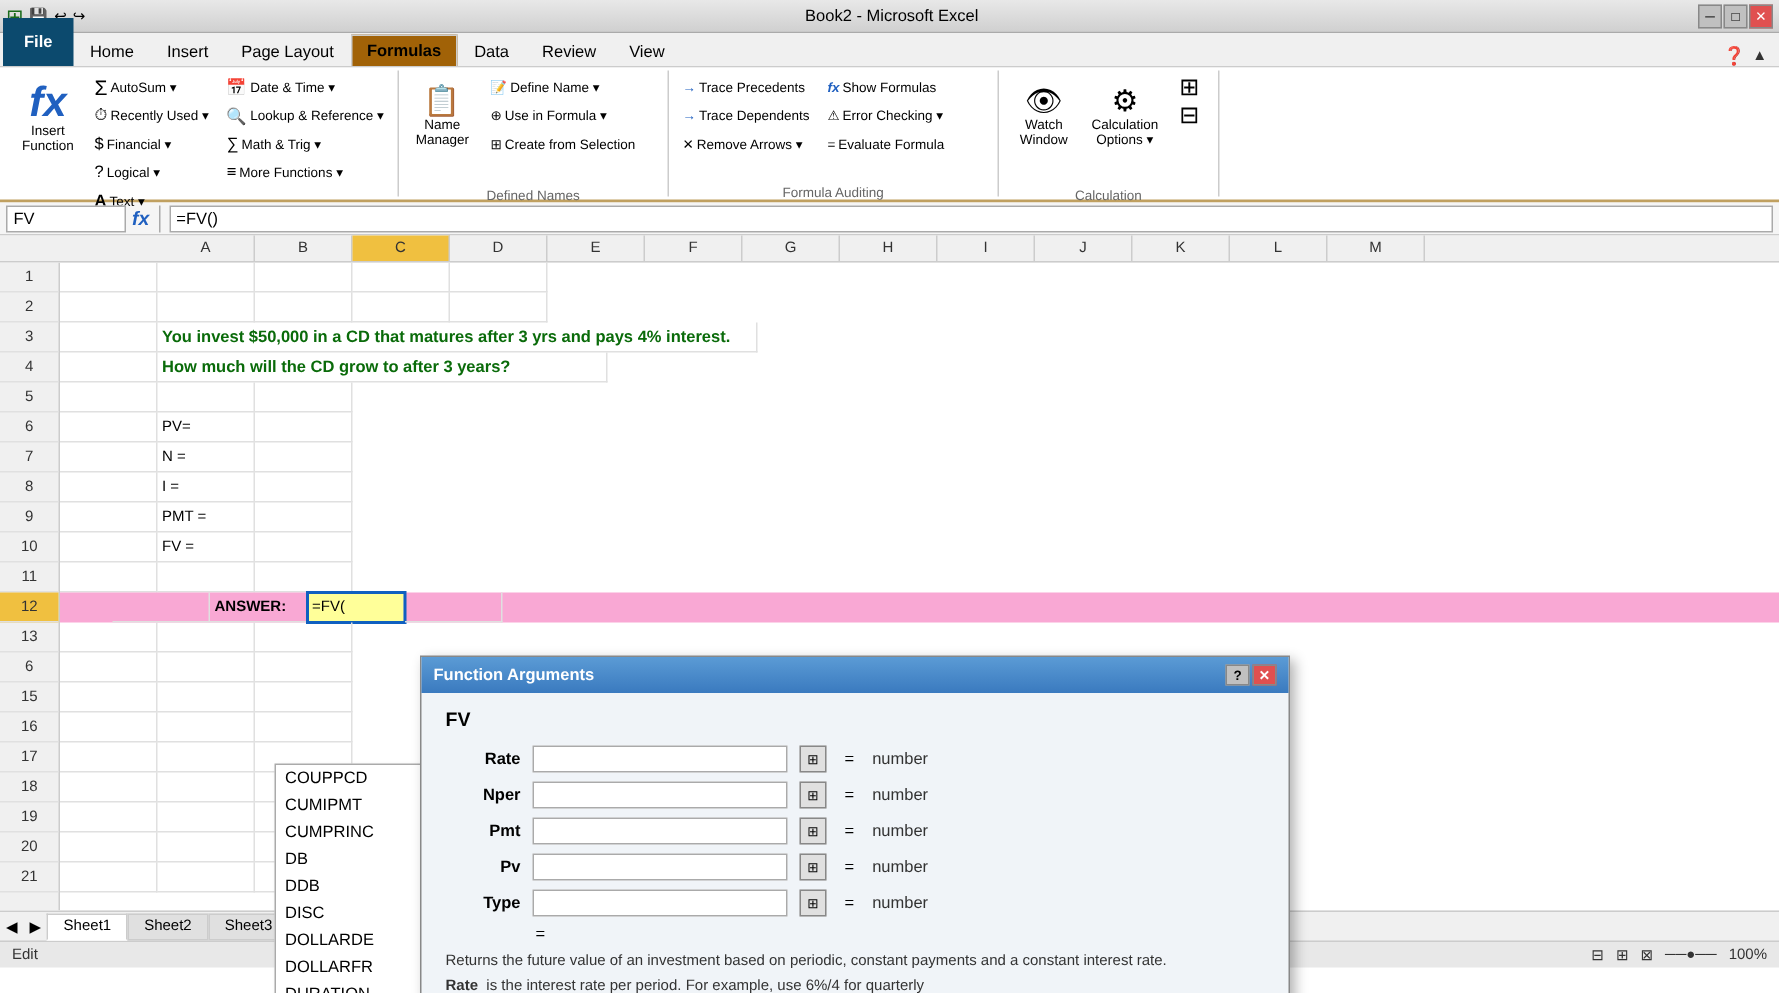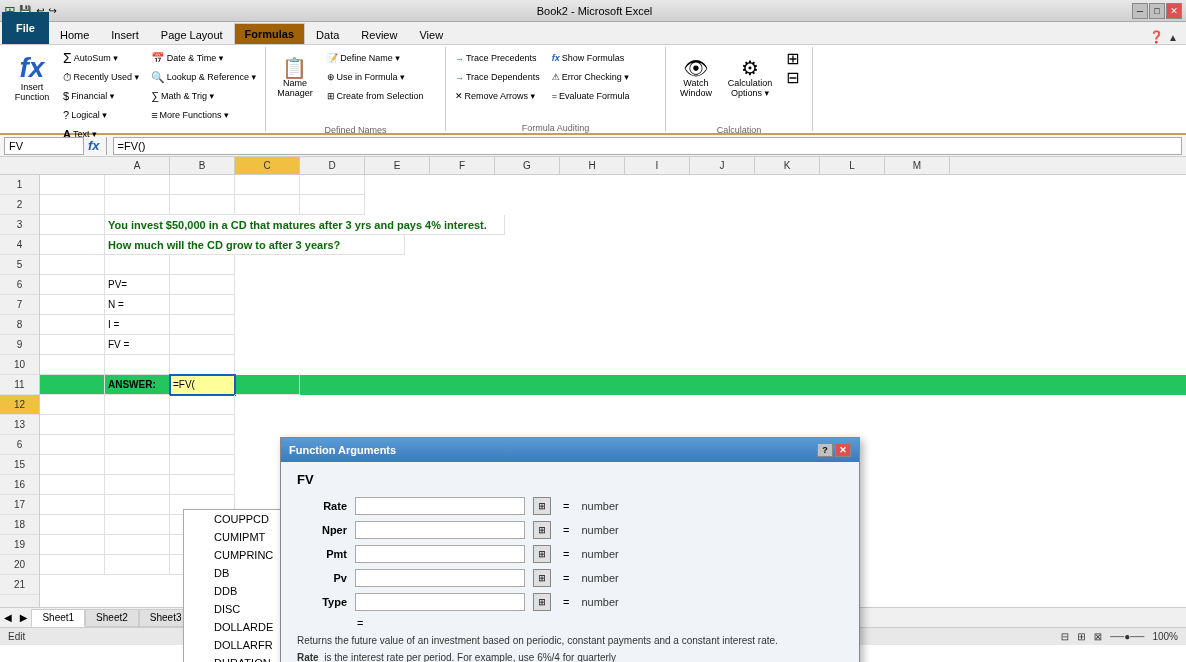--- a/index.html
+++ b/index.html
@@ -65,21 +65,21 @@
     .dialog-field-label { width: 50px; text-align: right; font-size: 11px; font-weight: bold; color: #000; flex-shrink: 0; }
     .dialog-field-input { width: 170px; height: 18px; border: 1px solid #aaa; background: #fff; padding: 0 3px; font-size: 11px; }
     .dialog-field-btn { width: 18px; height: 18px; background: #e0e0e0; border: 1px solid #888; display: flex; align-items: center; justify-content: center; font-size: 9px; cursor: pointer; }
     .dialog-eq { font-size: 11px; margin: 0 4px; }
     .dialog-val { font-size: 11px; color: #333; }
     .dialog-description { font-size: 10px; color: #333; margin: 6px 0; }
     .dialog-rate-desc { font-size: 10px; color: #333; margin: 6px 0; }
 
     
     .autocomplete { position: absolute; top: 352px; left: 183px; width: 130px; background: #fff; border: 1px solid #aaa; z-index: 150; box-shadow: 2px 2px 4px rgba(0,0,0,0.2); }
-    .autocomplete-item { height: 18px; padding: 0 6px; font-size: 11px; display: flex; align-items: center; cursor: pointer; margin-left: 24px; }
+    .autocomplete-item { height: 18px; padding: 0 6px; font-size: 11px; display: flex; align-items: center; cursor: pointer; }
     .sheet-tab { height: 18px; padding: 0 10px; border: 1px solid #ccc; background: #e0e0e0; font-size: 10px; display: flex; align-items: center; cursor: pointer; }
     .sheet-tab.active { background: #fff; border-bottom-color: #fff; }
 
     
     .status-bar { height: 18px; background: #e8e8e8; border-top: 1px solid #ccc; display: flex; align-items: center; justify-content: space-between; padding: 0 8px; font-size: 10px; color: #333; }
     .status-right { display: flex; gap: 8px; align-items: center; }
 
     
     .icon-fx { font-size: 13px; font-style: italic; font-weight: bold; color: #2060c0; }
 
@@ -355,34 +355,39 @@
         <div class="cell">N =</div>
         <div class="cell"></div>
       </div>
 
       <div class="cell-row">
         <div class="cell"></div>
         <div class="cell">I =</div>
         <div class="cell"></div>
       </div>
 
+      <div class="cell-row">
+        <div class="cell"></div>
+        <div class="cell">PMT =</div>
+        <div class="cell"></div>
+      </div>
 
       <div class="cell-row">
         <div class="cell"></div>
         <div class="cell">FV =</div>
         <div class="cell"></div>
       </div>
 
       <div class="cell-row">
         <div class="cell"></div>
         <div class="cell"></div>
         <div class="cell"></div>
       </div>
 
-      <div class="cell-row" style="background:#22c55e;">
+      <div class="cell-row" style="background:#f9a8d4;padding-left:35px;">
         <div class="cell"></div>
         <div class="cell" style="font-weight:bold;">ANSWER:</div>
         <div class="cell selected" style="background:#ffff99; outline:2px solid #1060c0;">=FV(</div>
         <div class="cell"></div>
       </div>
 
       <div class="cell-row">
           <div class="cell"></div>
           <div class="cell"></div>
           <div class="cell"></div>

